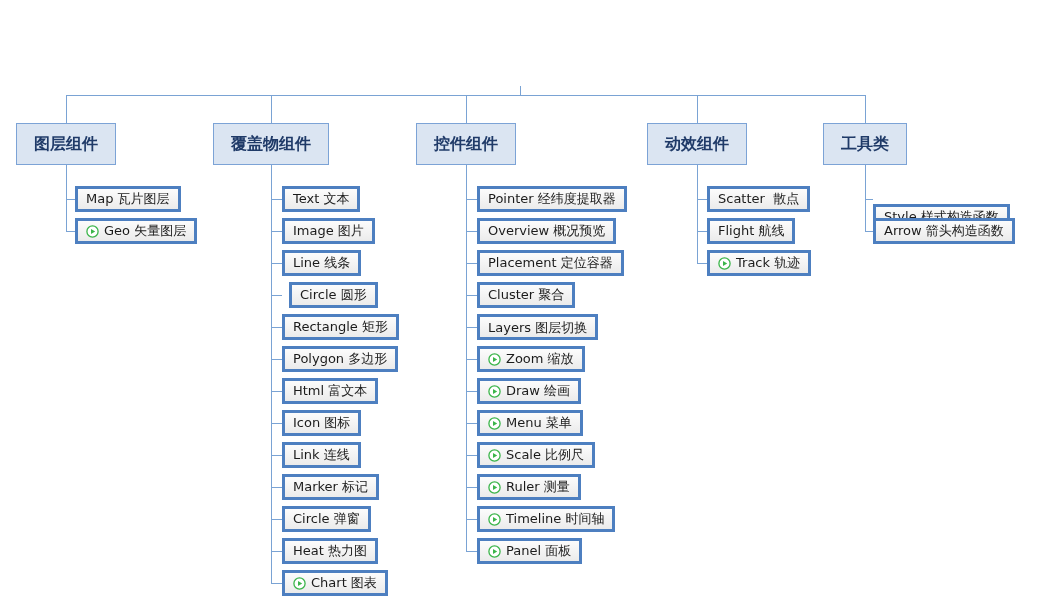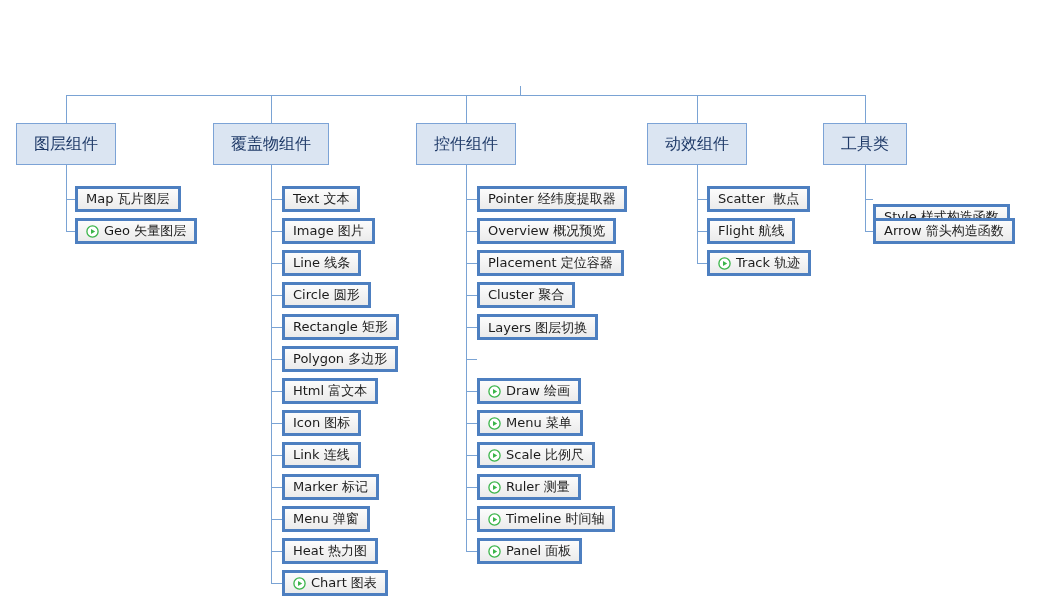--- a/index.html
+++ b/index.html
@@ -29,21 +29,21 @@
     font-weight: bold;
     padding: 0 34px;
   }
   .branch-node {
     transform: translateX(-50%);
     height: 42px;
     border: 1px solid var(--branch-border, #7ca3d6);
     background: var(--branch-fill, #dbe5f2);
     color: var(--branch-text, #1f3a68);
     font-size: 16px;
-    font-weight: normal;
+    font-weight: bold;
     padding: 12px 17px;
   }
   .child-node {
     height: 26px;
     border: 3px solid var(--node-border, #4d7fc0);
     background: linear-gradient(180deg, var(--child-fill-top, #fcfcfc), var(--child-fill-bottom, #ebebeb));
     color: var(--child-text, #1b1b1b);
     font-size: 13px;
     padding: 0 8px;
     gap: 5px;
@@ -70,35 +70,35 @@
     <div class="line" style="left: 271px; top: 95px; width: 1px; height: 28px;"></div>
     <div class="node branch-node" style="left: 271px; top: 123px;"><span class="node-label">覆盖物组件</span></div>
     <div class="line" style="left: 271px; top: 165px; width: 1px; height: 418px;"></div>
     <div class="line" style="left: 271px; top: 199px; width: 11px; height: 1px;"></div>
     <div class="node child-node" style="left: 282px; top: 186px;"><span class="node-label">Text 文本</span></div>
     <div class="line" style="left: 271px; top: 231px; width: 11px; height: 1px;"></div>
     <div class="node child-node" style="left: 282px; top: 218px;"><span class="node-label">Image 图片</span></div>
     <div class="line" style="left: 271px; top: 263px; width: 11px; height: 1px;"></div>
     <div class="node child-node" style="left: 282px; top: 250px;"><span class="node-label">Line 线条</span></div>
     <div class="line" style="left: 271px; top: 295px; width: 11px; height: 1px;"></div>
-    <div class="node child-node" style="left: 282px; top: 282px;"><span class="node-label">Circle 圆形</span></div>
+    <div class="node child-node" style="left: 289px; top: 282px;"><span class="node-label">Circle 圆形</span></div>
     <div class="line" style="left: 271px; top: 327px; width: 11px; height: 1px;"></div>
     <div class="node child-node" style="left: 282px; top: 314px;"><span class="node-label">Rectangle 矩形</span></div>
     <div class="line" style="left: 271px; top: 359px; width: 11px; height: 1px;"></div>
     <div class="node child-node" style="left: 282px; top: 346px;"><span class="node-label">Polygon 多边形</span></div>
     <div class="line" style="left: 271px; top: 391px; width: 11px; height: 1px;"></div>
     <div class="node child-node" style="left: 282px; top: 378px;"><span class="node-label">Html 富文本</span></div>
     <div class="line" style="left: 271px; top: 423px; width: 11px; height: 1px;"></div>
     <div class="node child-node" style="left: 282px; top: 410px;"><span class="node-label">Icon 图标</span></div>
     <div class="line" style="left: 271px; top: 455px; width: 11px; height: 1px;"></div>
     <div class="node child-node" style="left: 282px; top: 442px;"><span class="node-label">Link 连线</span></div>
     <div class="line" style="left: 271px; top: 487px; width: 11px; height: 1px;"></div>
     <div class="node child-node" style="left: 282px; top: 474px;"><span class="node-label">Marker 标记</span></div>
     <div class="line" style="left: 271px; top: 519px; width: 11px; height: 1px;"></div>
-    <div class="node child-node" style="left: 282px; top: 506px;"><span class="node-label">Menu 弹窗</span></div>
+    <div class="node child-node" style="left: 282px; top: 506px;"><span class="node-label">Circle 弹窗</span></div>
     <div class="line" style="left: 271px; top: 551px; width: 11px; height: 1px;"></div>
     <div class="node child-node" style="left: 282px; top: 538px;"><span class="node-label">Heat 热力图</span></div>
     <div class="line" style="left: 271px; top: 583px; width: 11px; height: 1px;"></div>
     <div class="node child-node" style="left: 282px; top: 570px;"><span class="play-icon"><svg width="13" height="13" viewBox="0 0 13 13">
        <circle cx="6.5" cy="6.5" r="5.6" fill="#ffffff" stroke="#3bb54a" stroke-width="1.3"></circle>
        <path d="M5 4.1 L9.2 6.5 L5 8.9 Z" fill="#3bb54a"></path>
      </svg></span><span class="node-label">Chart 图表</span></div>
     <div class="line" style="left: 466px; top: 95px; width: 1px; height: 28px;"></div>
     <div class="node branch-node" style="left: 466px; top: 123px;"><span class="node-label">控件组件</span></div>
     <div class="line" style="left: 466px; top: 165px; width: 1px; height: 386px;"></div>
@@ -106,20 +106,24 @@
     <div class="node child-node" style="left: 477px; top: 186px;"><span class="node-label">Pointer 经纬度提取器</span></div>
     <div class="line" style="left: 466px; top: 231px; width: 11px; height: 1px;"></div>
     <div class="node child-node" style="left: 477px; top: 218px;"><span class="node-label">Overview 概况预览</span></div>
     <div class="line" style="left: 466px; top: 263px; width: 11px; height: 1px;"></div>
     <div class="node child-node" style="left: 477px; top: 250px;"><span class="node-label">Placement 定位容器</span></div>
     <div class="line" style="left: 466px; top: 295px; width: 11px; height: 1px;"></div>
     <div class="node child-node" style="left: 477px; top: 282px;"><span class="node-label">Cluster 聚合</span></div>
     <div class="line" style="left: 466px; top: 327px; width: 11px; height: 1px;"></div>
     <div class="node child-node" style="left: 477px; top: 314px; align-items: flex-end;"><span class="node-label">Layers 图层切换</span></div>
     <div class="line" style="left: 466px; top: 359px; width: 11px; height: 1px;"></div>
+    <div class="node child-node" style="left: 477px; top: 346px;"><span class="play-icon"><svg width="13" height="13" viewBox="0 0 13 13">
+       <circle cx="6.5" cy="6.5" r="5.6" fill="#ffffff" stroke="#3bb54a" stroke-width="1.3"></circle>
+       <path d="M5 4.1 L9.2 6.5 L5 8.9 Z" fill="#3bb54a"></path>
+     </svg></span><span class="node-label">Zoom 缩放</span></div>
     <div class="line" style="left: 466px; top: 391px; width: 11px; height: 1px;"></div>
     <div class="node child-node" style="left: 477px; top: 378px;"><span class="play-icon"><svg width="13" height="13" viewBox="0 0 13 13">
        <circle cx="6.5" cy="6.5" r="5.6" fill="#ffffff" stroke="#3bb54a" stroke-width="1.3"></circle>
        <path d="M5 4.1 L9.2 6.5 L5 8.9 Z" fill="#3bb54a"></path>
      </svg></span><span class="node-label">Draw 绘画</span></div>
     <div class="line" style="left: 466px; top: 423px; width: 11px; height: 1px;"></div>
     <div class="node child-node" style="left: 477px; top: 410px;"><span class="play-icon"><svg width="13" height="13" viewBox="0 0 13 13">
        <circle cx="6.5" cy="6.5" r="5.6" fill="#ffffff" stroke="#3bb54a" stroke-width="1.3"></circle>
        <path d="M5 4.1 L9.2 6.5 L5 8.9 Z" fill="#3bb54a"></path>
      </svg></span><span class="node-label">Menu 菜单</span></div>

